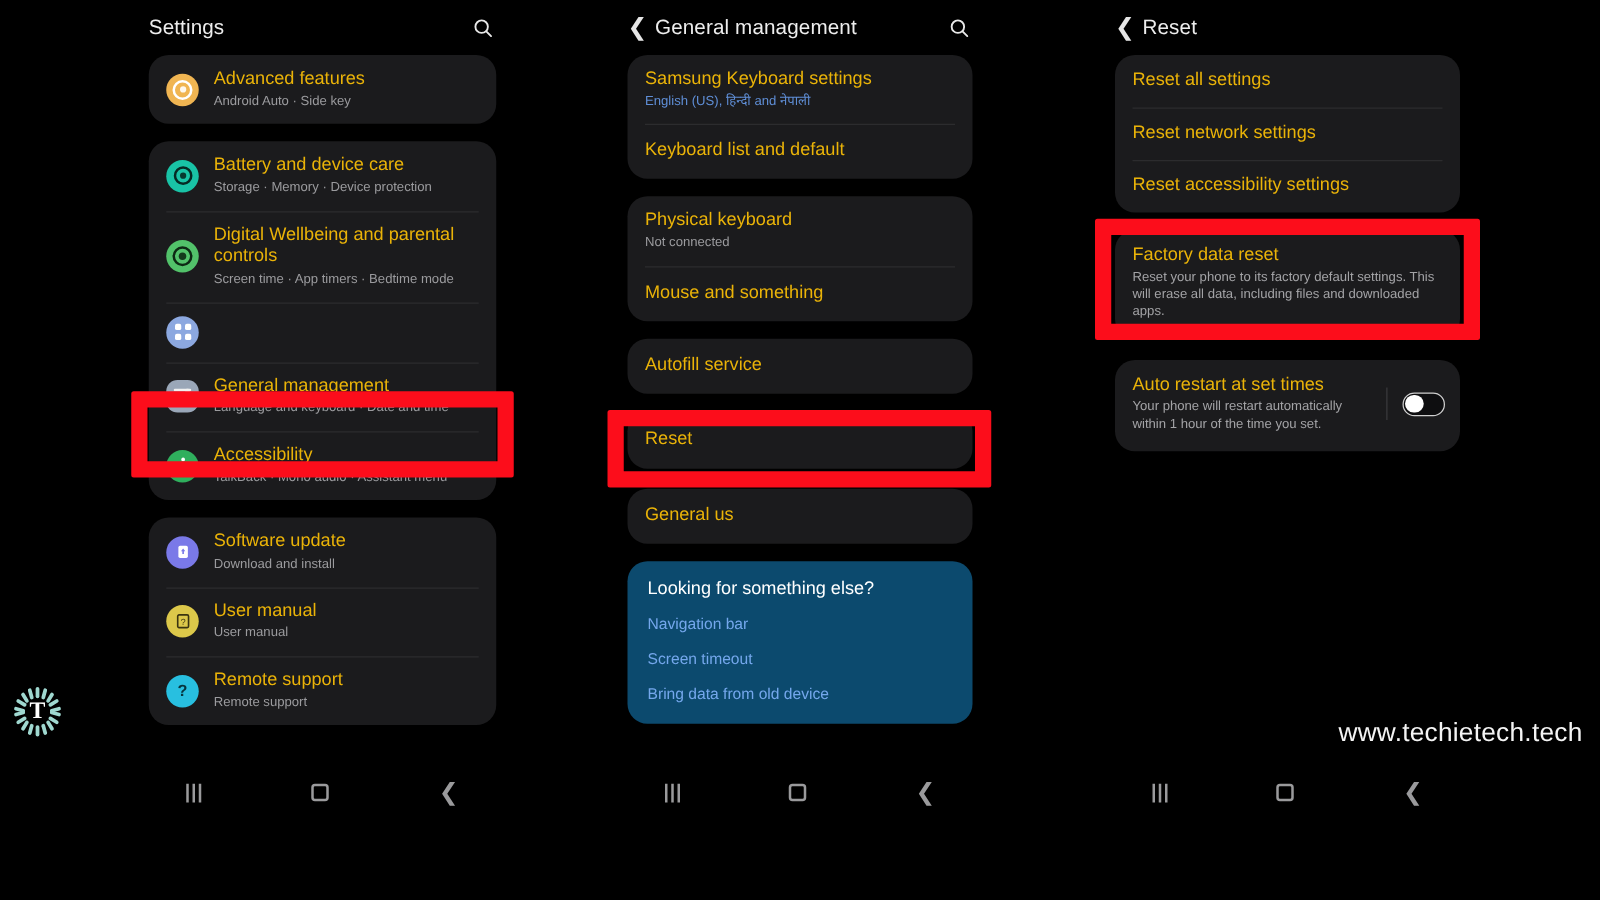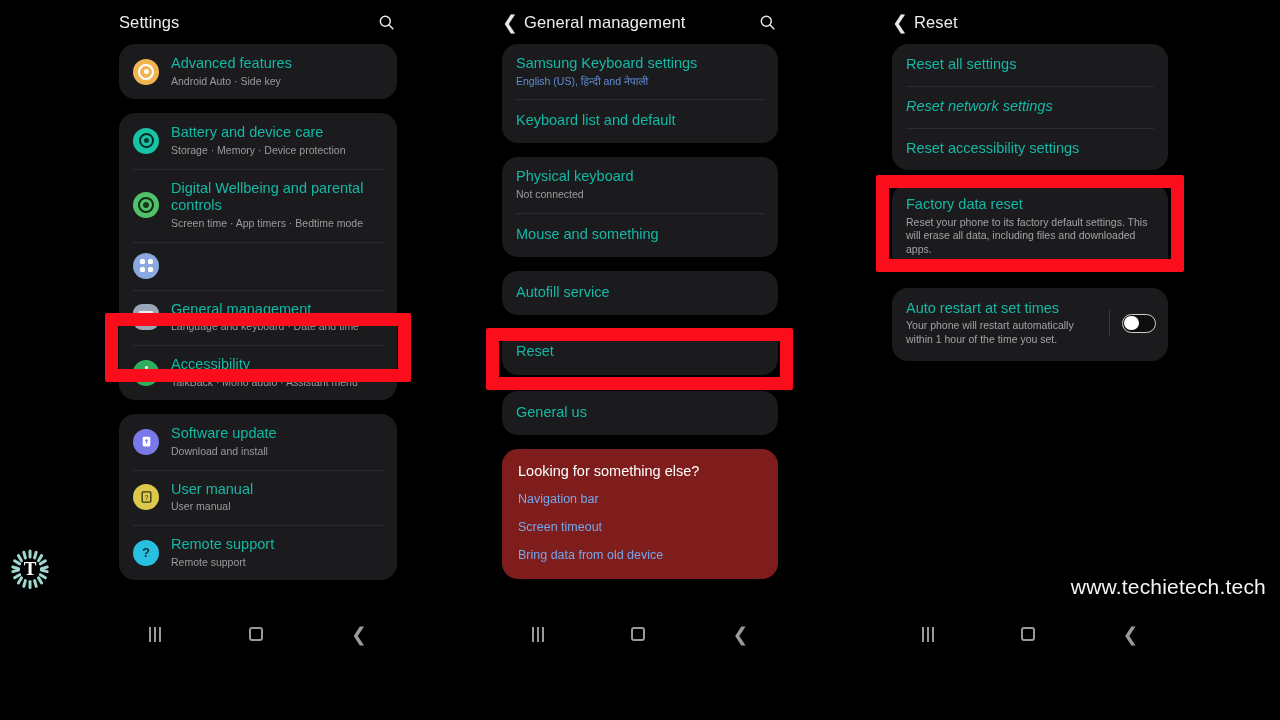--- a/index.html
+++ b/index.html
@@ -36,41 +36,41 @@
   .appbar .spacer { flex: 1 1 auto; }
   .appbar .search { width: 30px; height: 30px; display:flex; align-items:center; justify-content:center; }
   .pad-left { padding-left: 14px; }
 
   .card {
     background: #1b1b1d;
     border-radius: 16px;
     margin: 0 14px 14px 14px;
     overflow: hidden;
   }
-  .card.blue { background: #7f1d1d; }
+  .card.blue { background: #0c4a6e; }
 
   .row {
     position: relative;
     display: flex; align-items: center;
     padding: 11px 14px;
     min-height: 44px;
   }
   .row + .row::before {
     content: "";
     position: absolute; left: 14px; right: 14px; top: 0;
     height: 1px; background: #2c2c2e;
   }
   .row .ic {
     flex: 0 0 auto;
     width: 26px; height: 26px; border-radius: 50%;
     margin-right: 12px;
     display: flex; align-items: center; justify-content: center;
   }
   .row .txt { min-width: 0; }
-  .ttl { font-size: 14.5px; color: #14b8a6; line-height: 1.22; }
+  .ttl { font-size: 14.5px; color: #eab308; line-height: 1.22; }
   .sub { font-size: 10.5px; color: #9b9b9e; margin-top: 2px; line-height: 1.3; }
   .sub.blue { color: #5f8ed6; }
   .sub.wide { color: #a3a3a6; }
 
   
   .ic-ring { width: 26px; height: 26px; border-radius: 50%; display:flex; align-items:center; justify-content:center; }
   .dot-core { width: 8px; height: 8px; border-radius: 50%; background: #fff; opacity:.9; }
   .sq { width: 26px; height: 26px; border-radius: 8px; display:flex;align-items:center;justify-content:center; }
   .grid4 { display: grid; grid-template-columns: 5px 5px; grid-template-rows: 5px 5px; gap: 3px; }
   .grid4 i { background: #fff; border-radius: 1.5px; display:block; }
@@ -371,21 +371,21 @@
       <div class="back" style="margin-left:8px;font-size:19px;">❮</div>
       <div class="title">Reset</div>
     </div>
 
     <div class="card">
       <div class="row" style="min-height:42px;">
         <div class="txt">
             <div class="ttl">Reset all settings</div>
           </div>
       </div>
-      <div class="row" style="min-height:42px;font-style:italic;">
+      <div class="row" style="min-height:42px;">
         <div class="txt">
             <div class="ttl">Reset network settings</div>
           </div>
       </div>
       <div class="row" style="min-height:42px;">
         <div class="txt">
             <div class="ttl">Reset accessibility settings</div>
           </div>
       </div>
     </div>

